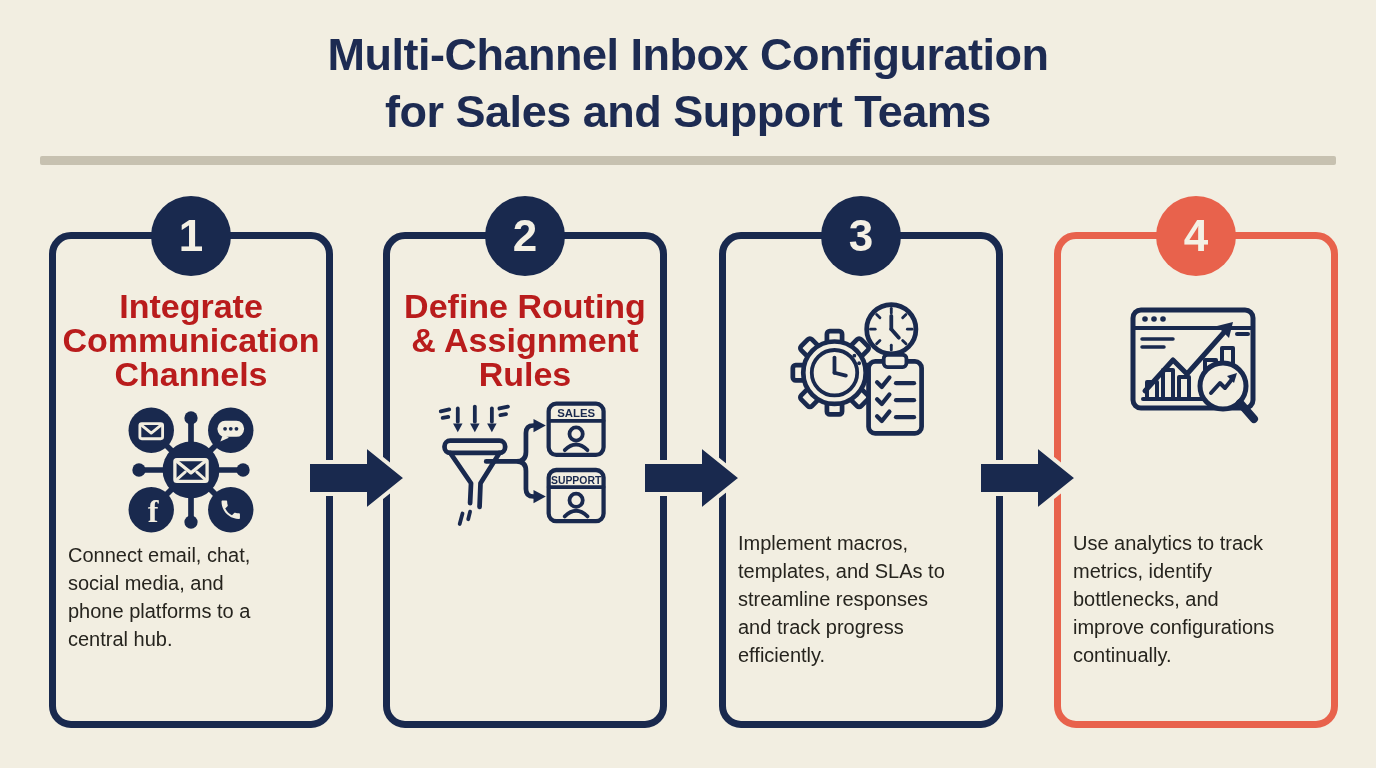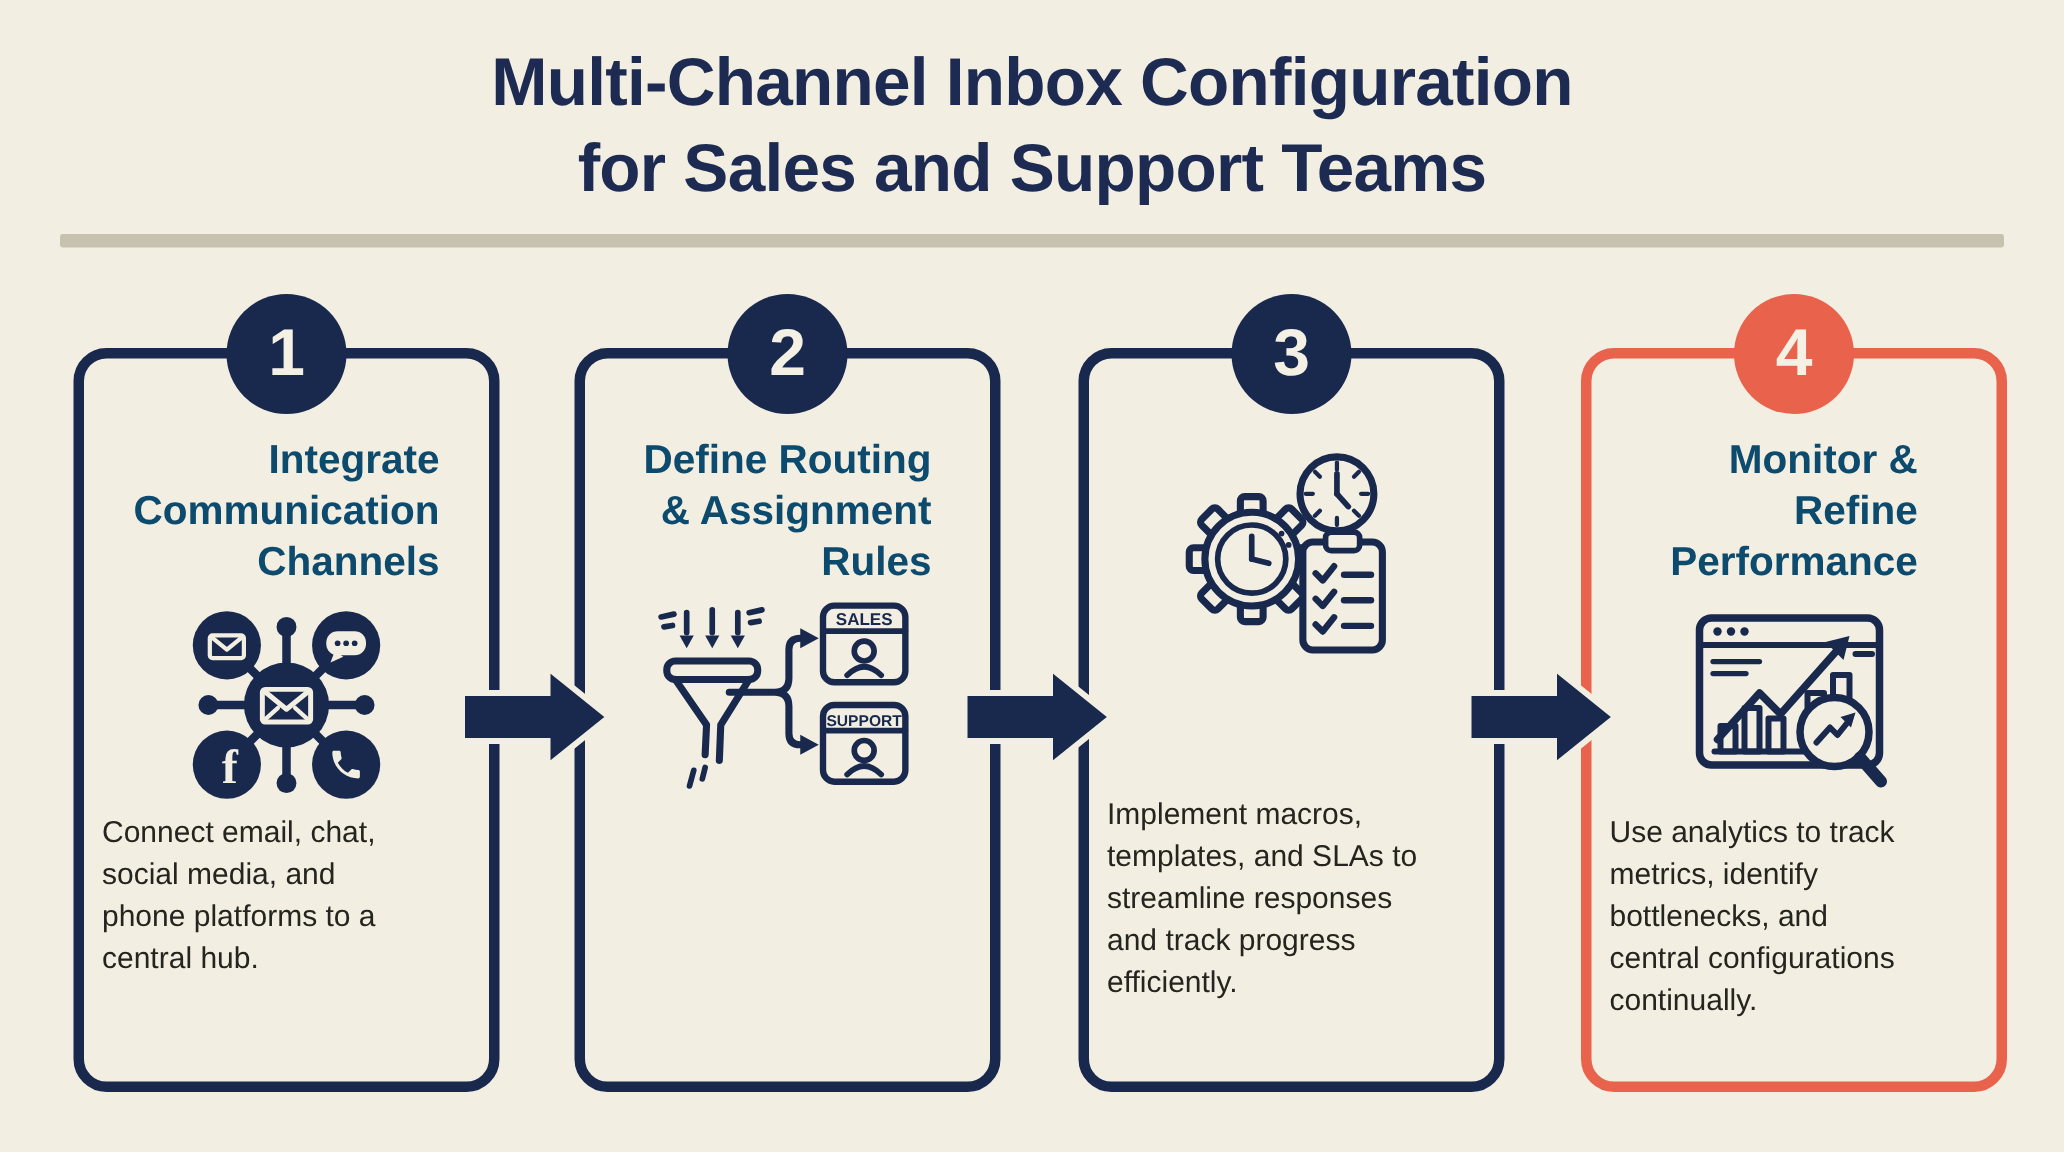--- a/index.html
+++ b/index.html
@@ -44,22 +44,22 @@
     position:absolute; top:-43px; left:50%; margin-left:-40px;
     width:80px; height:80px; border-radius:50%;
     background:#19294e;
     color:#f4f0e4;
     font-size:44px; font-weight:bold;
     display:flex; align-items:center; justify-content:center;
   }
   .accent-coral .step-number { background:#e8624c; }
 
   .step-title {
-    font-size:27px; line-height:34px; font-weight:bold;
-    color:#0c4a6e; text-align:right;
+    font-size:34px; line-height:34px; font-weight:bold;
+    color:#b91c1c; text-align:center;
     white-space:pre-line;
     margin:0;
   }
 
   .step-icon {
     height:142px; margin-top:8px;
     display:flex; align-items:center; justify-content:center;
   }
   .step-icon svg { height:142px; }
 
@@ -229,23 +229,20 @@
     </div>
     <p class="step-desc">Implement macros,
 templates, and SLAs to
 streamline responses
 and track progress
 efficiently.</p>
   </section>
 
   <section class="step-card card-4 accent-coral">
     <div class="step-number">4</div>
-    <h2 class="step-title">Monitor &amp;
-Refine
-Performance</h2>
     <div class="step-icon">
       <svg viewBox="0 0 150 140" width="150" height="142">
         <rect x="12" y="12" width="120" height="98" rx="8" class="ic ic-bg" stroke-width="5"></rect>
         <line class="ic" x1="12" y1="30" x2="132" y2="30" stroke-width="4"></line>
         <circle class="ic-fill" cx="24" cy="21" r="2.8"></circle>
           <circle class="ic-fill" cx="33" cy="21" r="2.8"></circle>
           <circle class="ic-fill" cx="42" cy="21" r="2.8"></circle>
         <line class="ic" x1="21" y1="41" x2="52" y2="41" stroke-width="3.5"></line>
         <line class="ic" x1="21" y1="49" x2="43" y2="49" stroke-width="3.5"></line>
         <g class="ic" stroke-width="4">
@@ -261,21 +258,21 @@
         <line class="ic" x1="116" y1="36" x2="127" y2="36" stroke-width="4"></line>
         <circle cx="102" cy="88" r="23" class="ic ic-bg" stroke-width="5"></circle>
         <polyline class="ic" points="90,95 99,85 104,90 112,80" stroke-width="4"></polyline>
         <polygon class="ic-fill" points="106,78 116,75 113,85"></polygon>
         <line class="ic" x1="119" y1="105" x2="133" y2="121" stroke-width="8"></line>
       </svg>
     </div>
     <p class="step-desc">Use analytics to track
 metrics, identify
 bottlenecks, and
-central configurations
+improve configurations
 continually.</p>
   </section>
 
   <svg class="flow-arrow arrow-1" viewBox="0 0 106 76">
     <polygon points="3,22 60,22 60,5 101,38 60,71 60,54 3,54" fill="#19294e" stroke="#f2eee1" stroke-width="4"></polygon>
   </svg>
   <svg class="flow-arrow arrow-2" viewBox="0 0 106 76">
     <polygon points="3,22 60,22 60,5 101,38 60,71 60,54 3,54" fill="#19294e" stroke="#f2eee1" stroke-width="4"></polygon>
   </svg>
   <svg class="flow-arrow arrow-3" viewBox="0 0 106 76">

